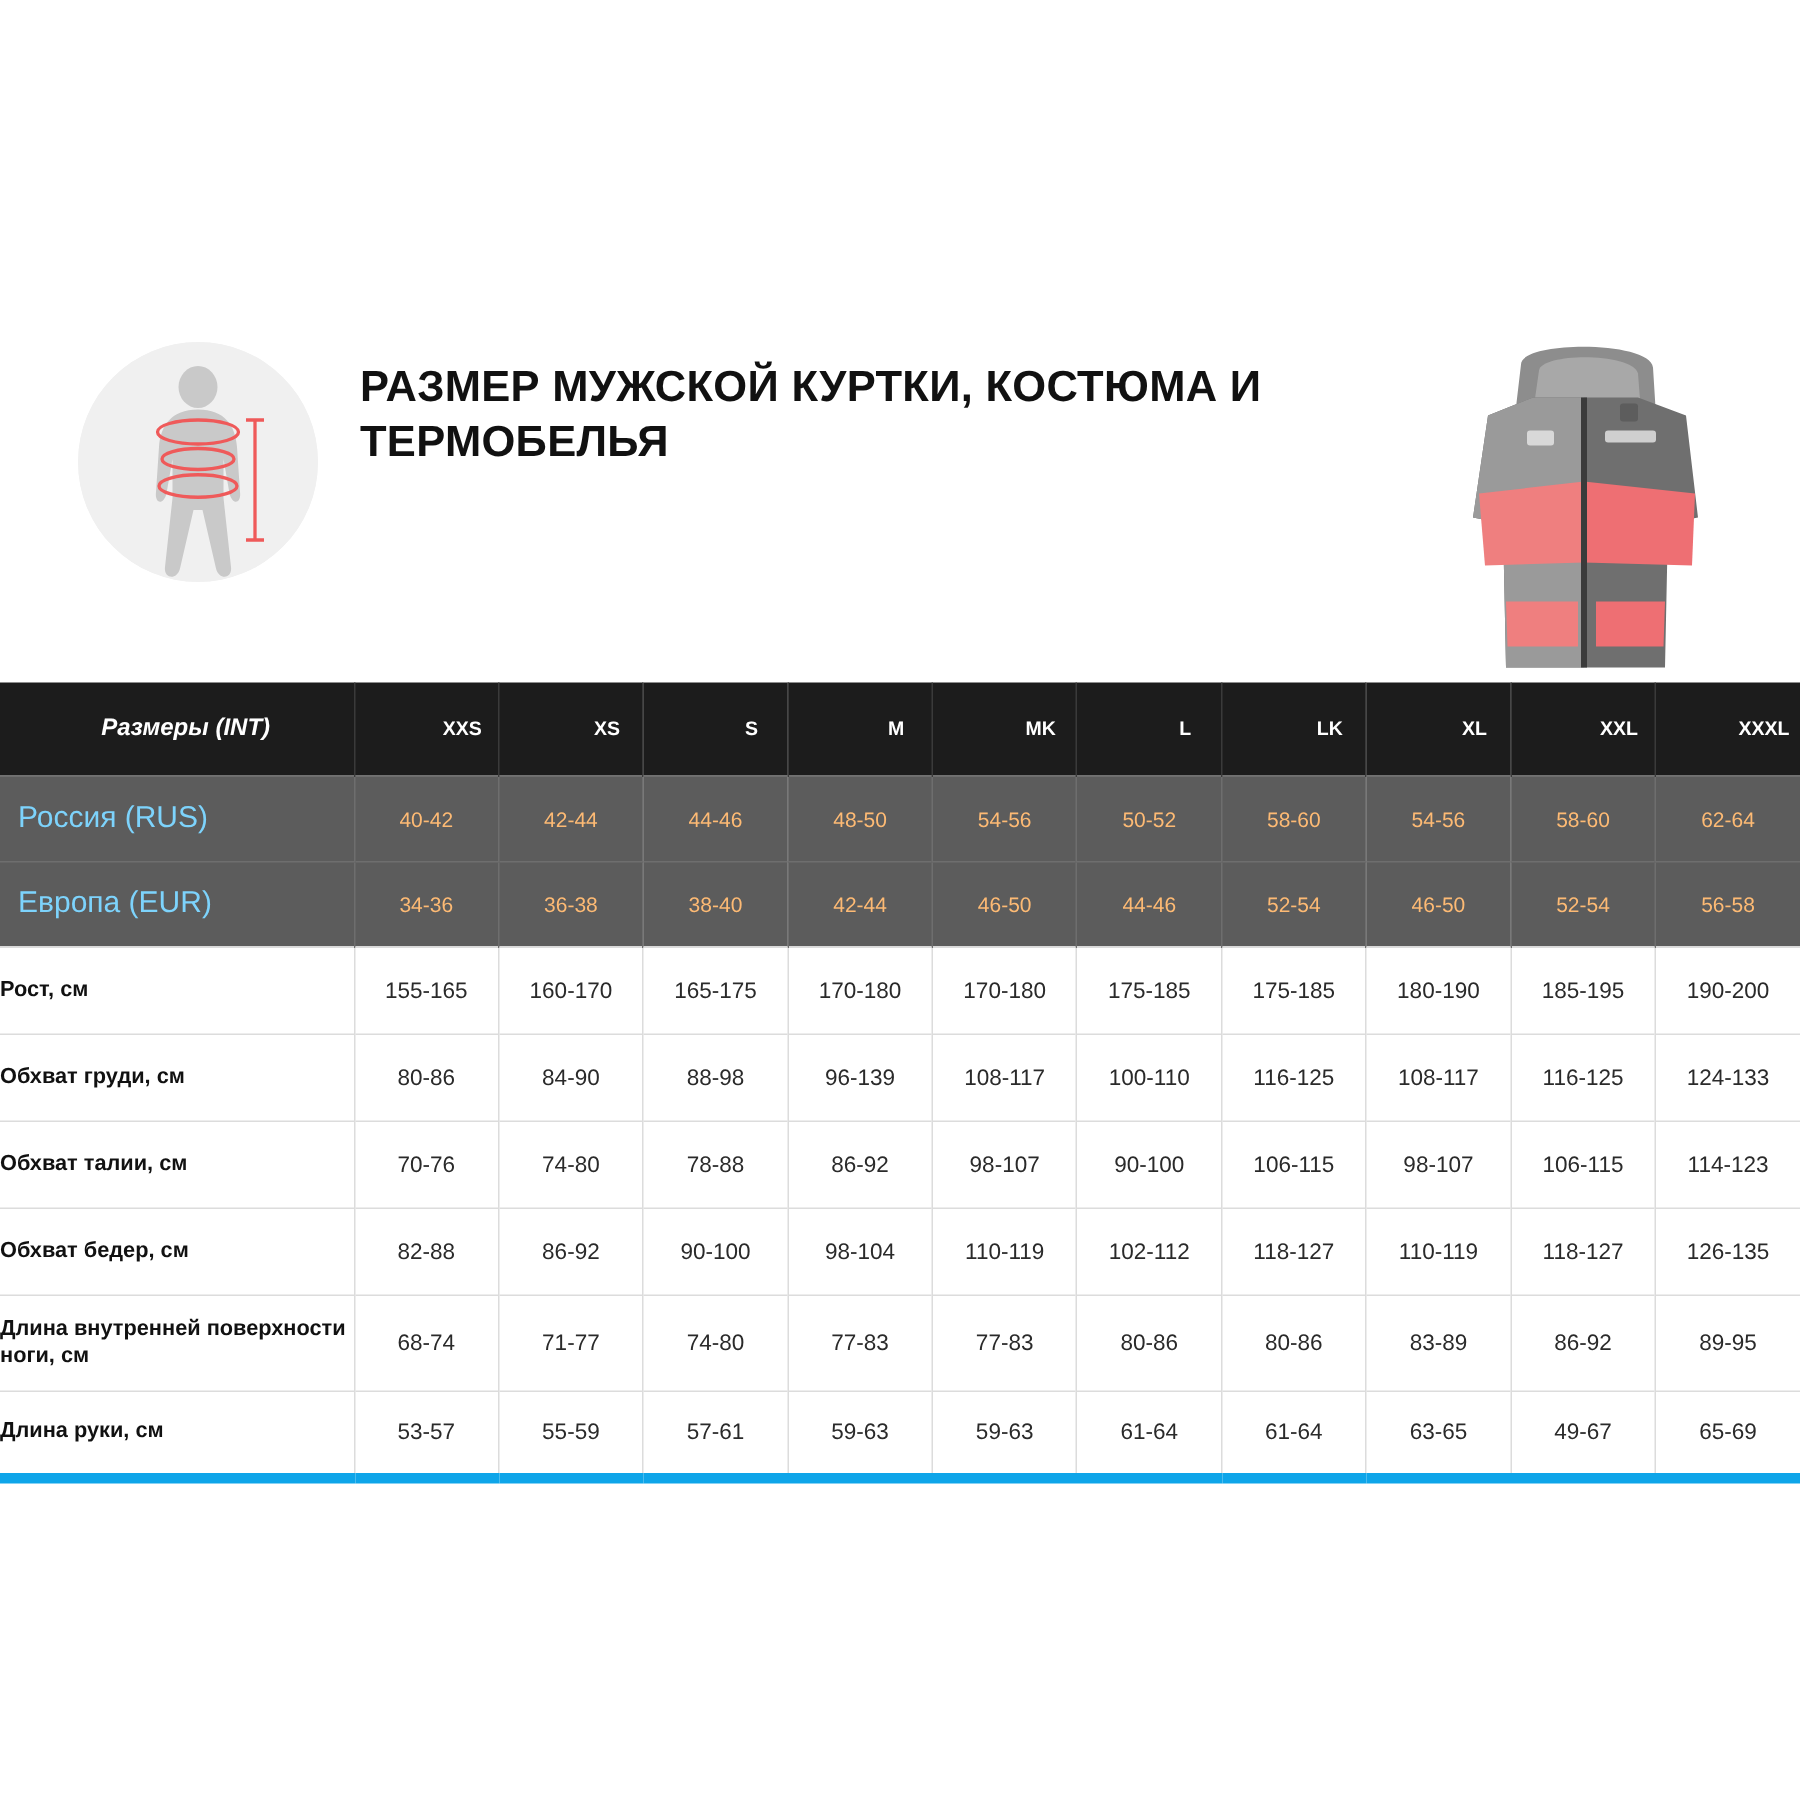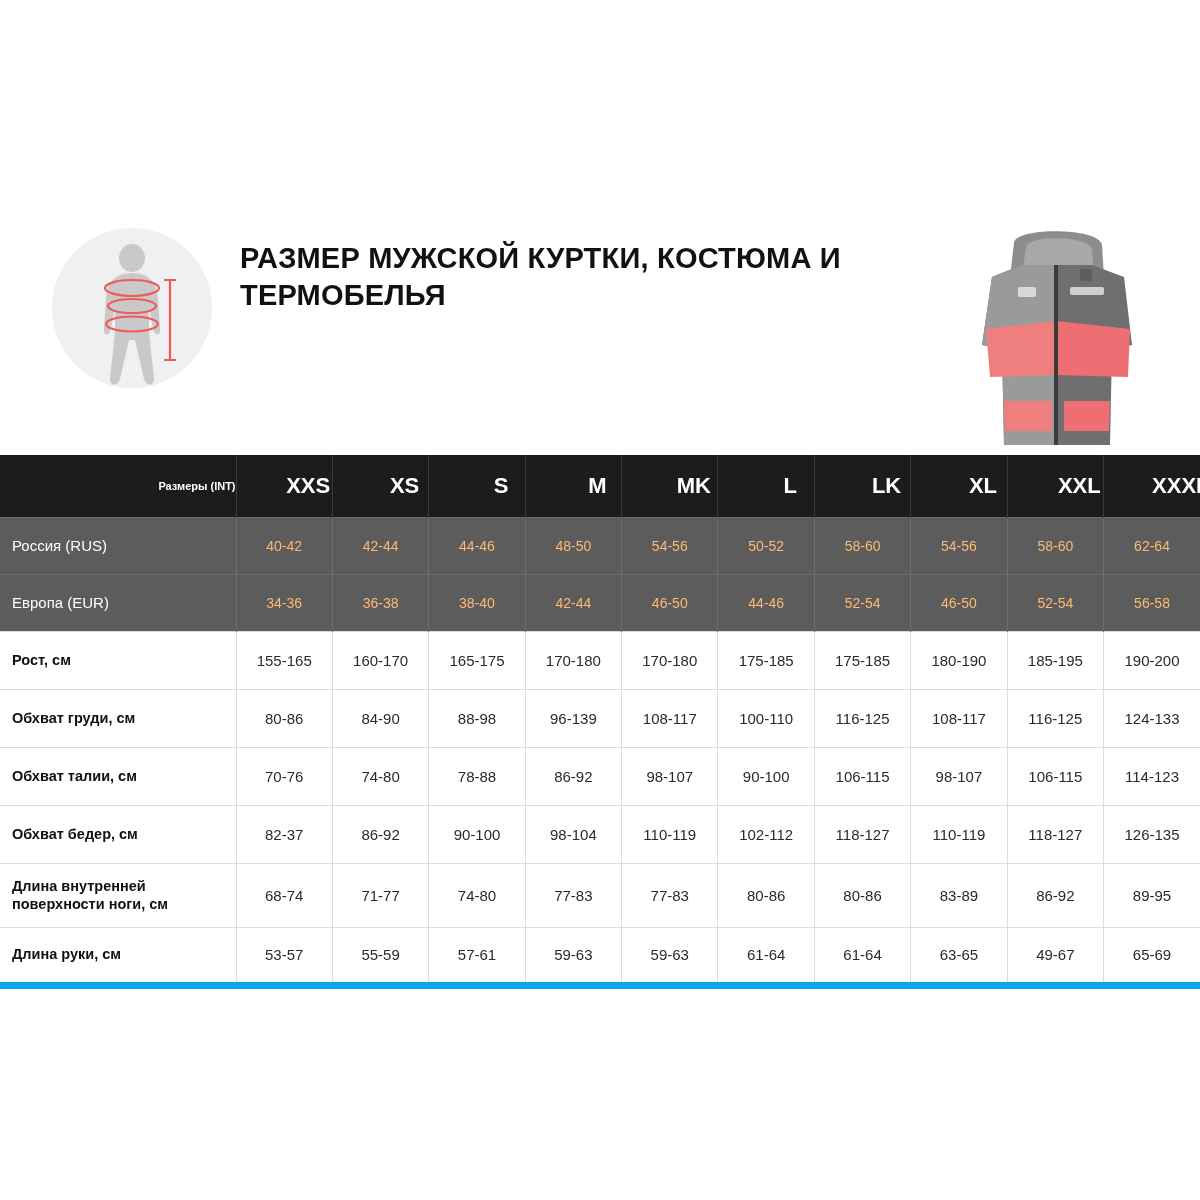--- a/index.html
+++ b/index.html
@@ -81,65 +81,65 @@
 
   th, td {
     padding: 0;
     margin: 0;
   }
 
   
   tr.head-row { height: 62px; background: #1c1c1c; }
   tr.head-row th {
     color: #ffffff;
-    font-size: 22px;
+    font-size: 13px;
     font-weight: bold;
     text-align: center;
     vertical-align: middle;
     border-right: 1px solid #3a3a3a;
     padding-left: 48px;
   }
   tr.head-row th.rowlabel {
-    text-align: right;
+    text-align: center;
     padding-left: 12px;
-    font-size: 11px;
+    font-size: 16px;
+    font-style: italic;
   }
   tr.head-row th:last-child { border-right: none; }
 
   
   tr.gray-row { height: 57px; background: #5c5c5c; }
   tr.gray-row td {
     color: #fdba74;
     font-size: 14px;
     text-align: center;
     vertical-align: middle;
     border-top: 1px solid #6e6e6e;
     border-right: 1px solid #6e6e6e;
   }
   tr.gray-row td.rowlabel {
     text-align: left;
     padding-left: 12px;
-    font-size: 15px;
-    color: #ffffff;
+    font-size: 20px;
+    color: #7dd3fc;
   }
   tr.gray-row td:last-child { border-right: none; }
 
   
   tr.white-row { height: 58px; background: #ffffff; }
   tr.white-row td {
     color: #2a2a2a;
     font-size: 15px;
     text-align: center;
     vertical-align: middle;
     border-top: 1px solid #dcdcdc;
     border-right: 1px solid #dcdcdc;
   }
   tr.white-row td.rowlabel {
     text-align: left;
-    padding-left: 12px;
     font-size: 14.5px;
     font-weight: bold;
     color: #111111;
     line-height: 1.25;
   }
   tr.white-row td:last-child { border-right: none; }
   tr.white-row.tall { height: 64px; margin-top: 12px; }
   tr.white-row.last td { border-bottom: 7px solid #0ea5e9; }
 </style>
 </head>
@@ -291,21 +291,21 @@
       <td>98-107</td>
       <td>90-100</td>
       <td>106-115</td>
       <td>98-107</td>
       <td>106-115</td>
       <td>114-123</td>
     </tr>
 
     <tr class="white-row">
       <td class="rowlabel">Обхват бедер, см</td>
-      <td>82-37</td>
+      <td>82-88</td>
       <td>86-92</td>
       <td>90-100</td>
       <td>98-104</td>
       <td>110-119</td>
       <td>102-112</td>
       <td>118-127</td>
       <td>110-119</td>
       <td>118-127</td>
       <td>126-135</td>
     </tr>

